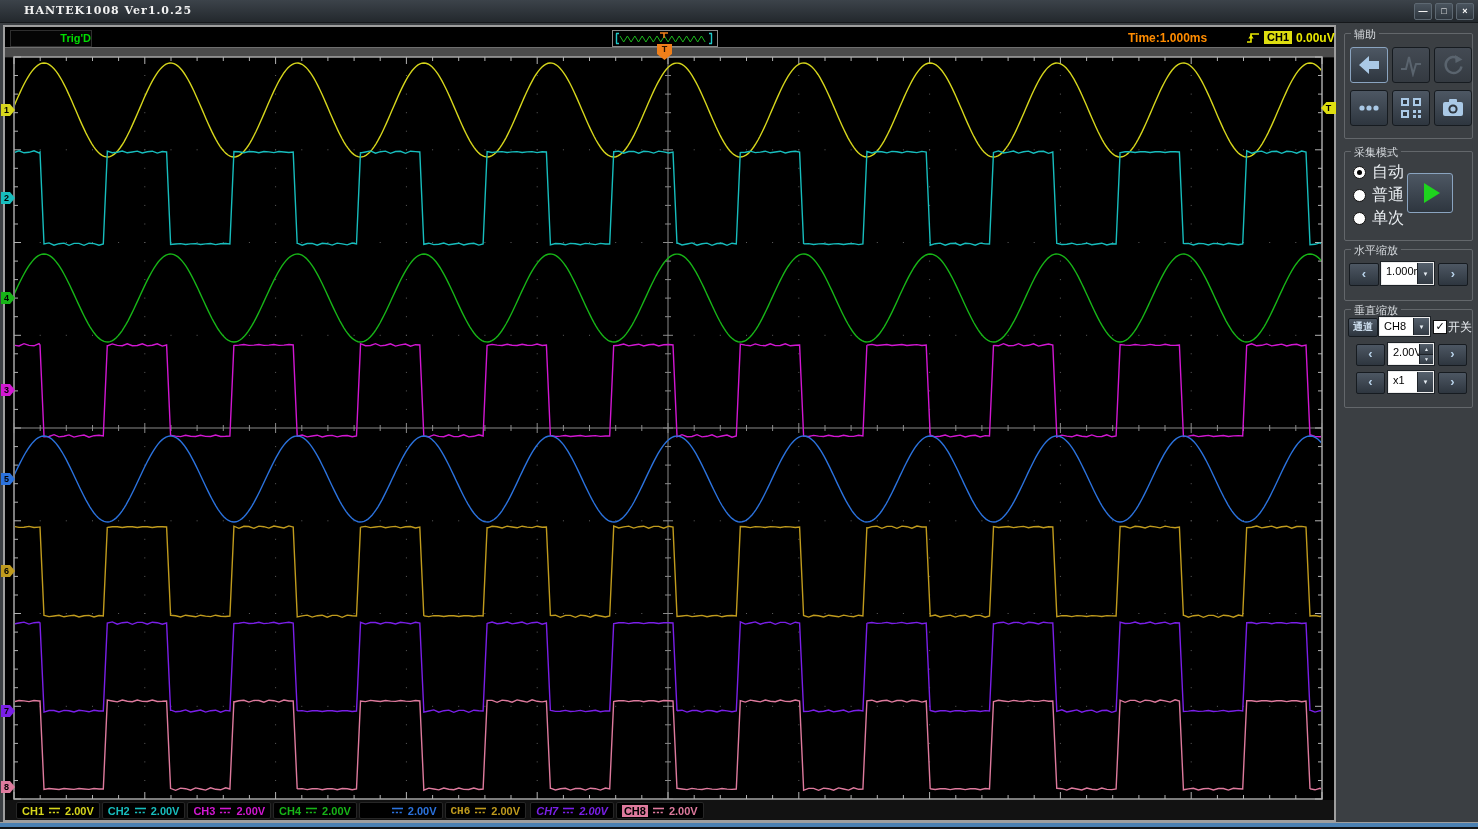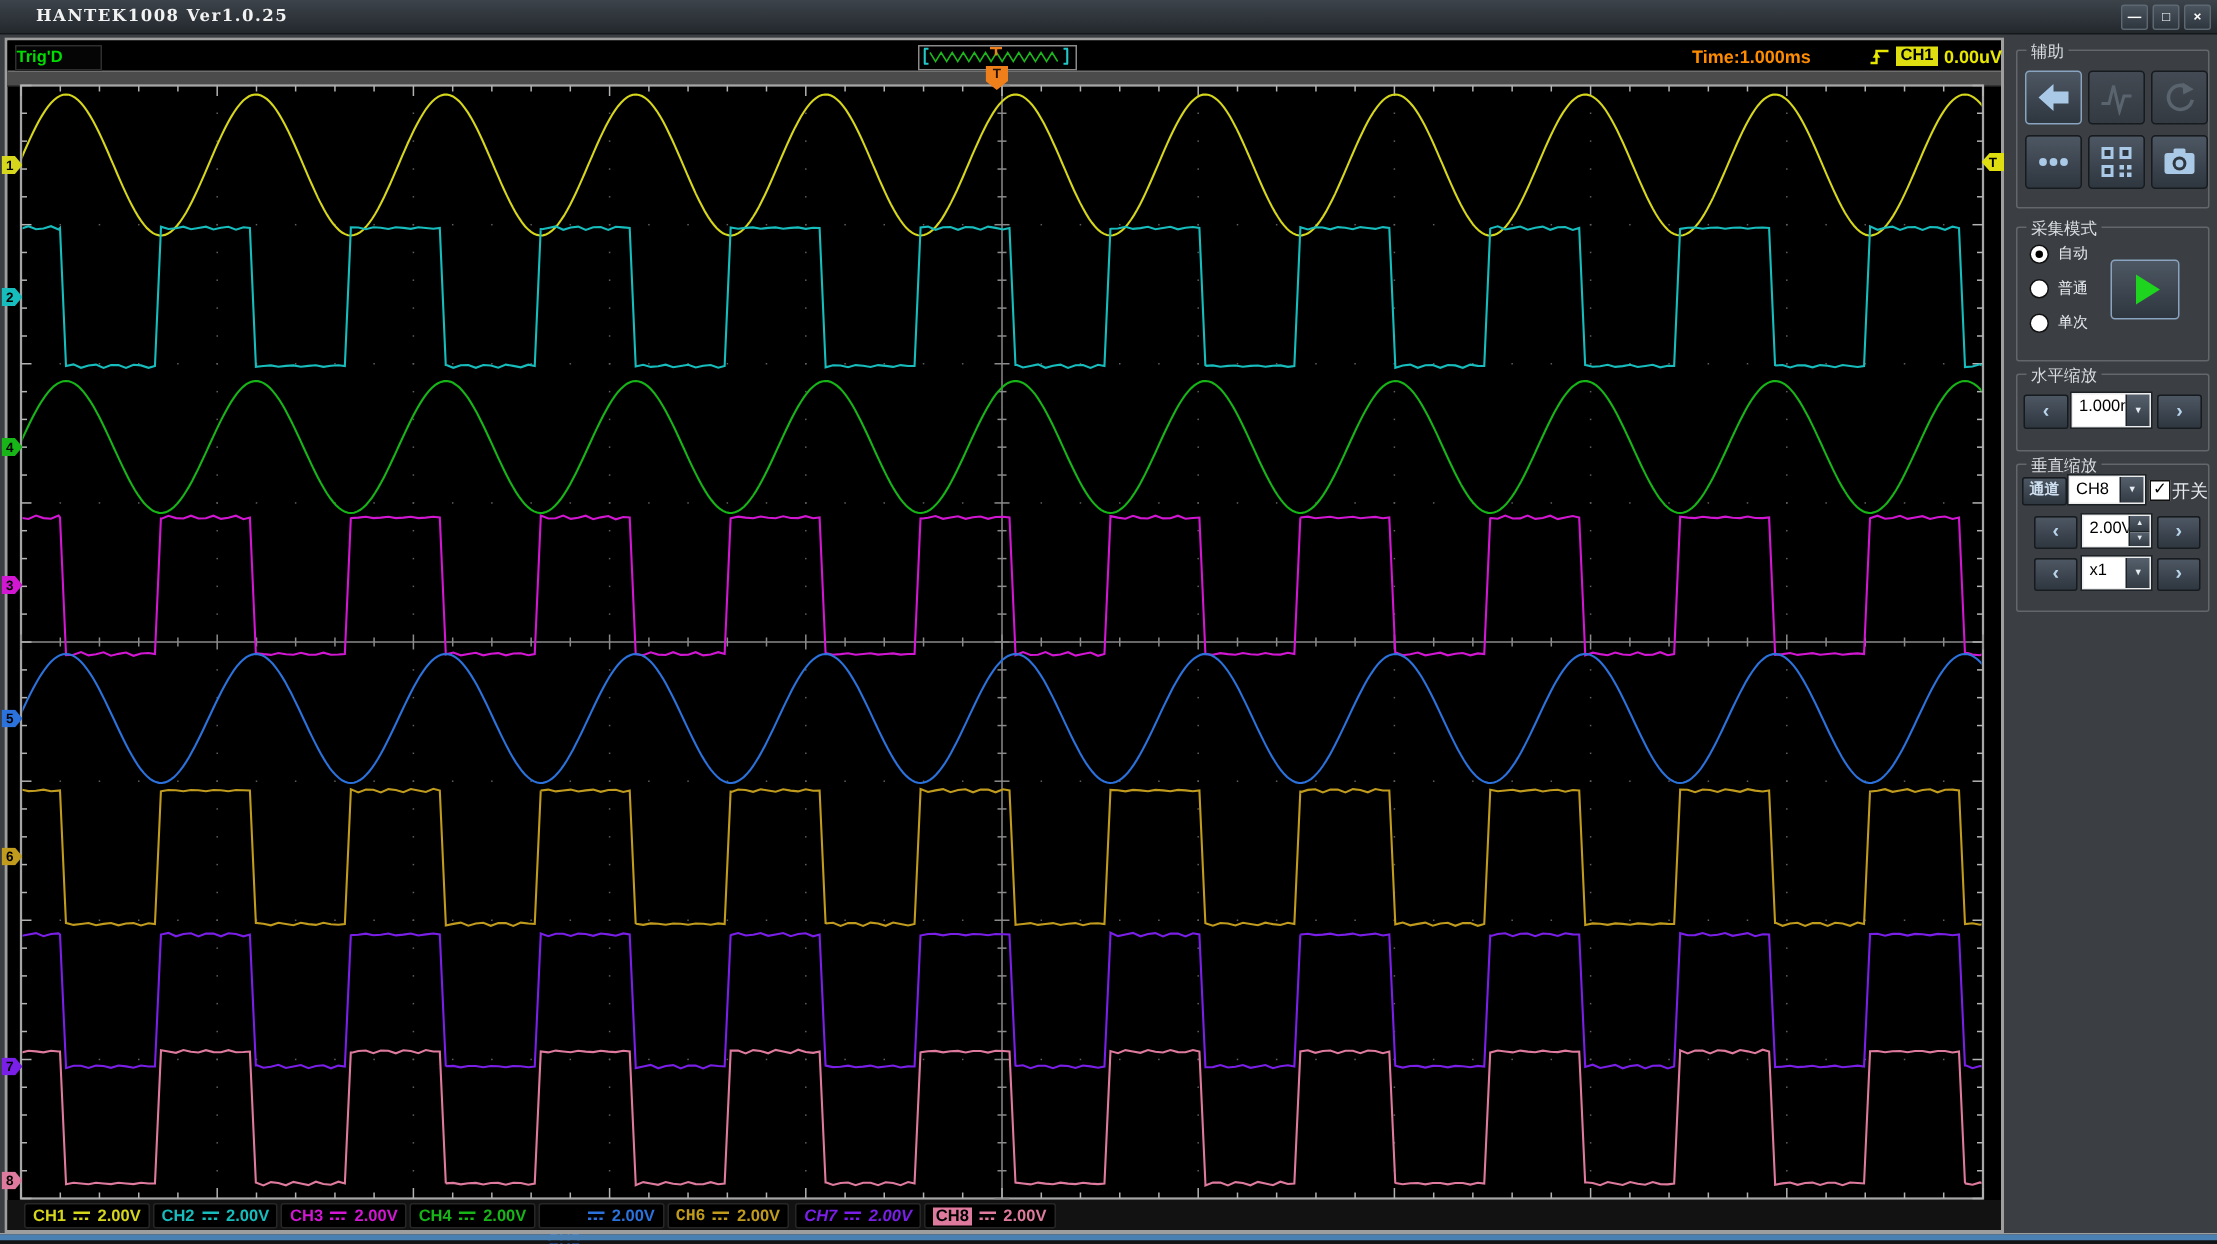--- a/index.html
+++ b/index.html
@@ -15,21 +15,21 @@
   #winbtns{right:4px;top:3px;display:flex;gap:3px;}
   .wbtn{width:16px;height:15px;background:linear-gradient(180deg,#4a545e,#2e363e);border:1px solid #5d6872;
     color:#fff;font-size:9px;font-weight:bold;text-align:center;line-height:14px;border-radius:2px;cursor:default;}
   
   #appbg{left:0;top:22px;width:1478px;height:801px;background:#3b3f43;z-index:0;}
   
   #scope-frame{left:3px;top:25px;width:1333px;height:797px;border:2px solid #9e9e9e;background:#000;
     box-sizing:border-box;z-index:1;}
   #statusbar{left:5px;top:27px;width:1329px;height:20px;background:#000;border-bottom:1px solid #6f6f6f;z-index:4;}
   #trigd{left:10px;top:30px;width:56px;height:15px;background:#050505;border:1px solid #2e2e2e;color:#00dd00;
-    font-size:11px;font-weight:bold;text-align:left;line-height:14px;z-index:5;}
+    font-size:11px;font-weight:bold;text-align:right;line-height:14px;z-index:5;padding-left:24px;}
   #preview{left:612px;top:30px;width:104px;height:15px;background:#000;border:1px solid #8a8a8a;z-index:5;}
   #time-readout{left:1128px;top:31px;color:#ff8c00;font-size:12px;font-weight:bold;z-index:5;}
   #trig-edge{left:1246px;top:30px;width:14px;height:15px;z-index:5;}
   #trig-ch{left:1264px;top:31px;background:#dede10;color:#000;font-size:11px;font-weight:bold;
     padding:0 3px;height:13px;line-height:13px;z-index:5;}
   #trig-level{left:1296px;top:31px;color:#e8e800;font-size:12px;font-weight:bold;z-index:5;}
   #hstrip{left:5px;top:48px;width:1329px;height:9px;background:#4b4b4b;border-bottom:1px solid #1c1c1c;z-index:1;}
   #plot-svg{left:0;top:0;width:1478px;height:829px;z-index:2;pointer-events:none;}
   
   .ltag{position:absolute;left:1px;width:14px;height:12px;z-index:3;color:#000;font-size:9px;font-weight:bold;
@@ -49,21 +49,21 @@
   .glabel{position:absolute;top:-7px;left:6px;background:#3b3f43;padding:0 3px;font-size:11px;color:#d9dde1;}
   .abtn{position:absolute;width:36px;height:34px;background:linear-gradient(180deg,#4d5763,#2e363f);
     border:1px solid #161b20;border-radius:3px;z-index:3;display:flex;align-items:center;justify-content:center;}
   .abtn.focus{border:1px solid #8aa4c0;}
   .abtn.disabled{background:linear-gradient(180deg,#434a53,#343a41);}
   .sbtn{position:absolute;background:linear-gradient(180deg,#4d5763,#2e363f);border:1px solid #161b20;
     border-radius:2px;color:#b9d3ea;font-weight:bold;text-align:center;z-index:3;}
   .radiorow{position:absolute;display:flex;align-items:center;gap:6px;z-index:3;}
   .radio{width:11px;height:11px;border-radius:50%;background:#fff;border:1px solid #111;position:relative;}
   .radio.sel::after{content:"";position:absolute;left:3px;top:3px;width:5px;height:5px;border-radius:50%;background:#000;}
-  .rlabel{color:#e9edf1;font-size:10px;}
+  .rlabel{color:#e9edf1;font-size:16px;}
   #play-btn{left:1407px;top:173px;width:44px;height:38px;background:linear-gradient(180deg,#4d5763,#2e363f);
     border:1px solid #8aa4c0;border-radius:3px;z-index:3;display:flex;align-items:center;justify-content:center;}
   #play-tri{width:0;height:0;border-left:16px solid #1ed41e;border-top:10px solid transparent;border-bottom:10px solid transparent;margin-left:4px;}
   .combo{position:absolute;display:flex;border:1px solid #ececec;outline:1px solid #1d2227;background:#fff;z-index:3;box-sizing:border-box;}
   .cfield{flex:1;color:#000;font-size:11px;line-height:normal;padding:2px 0 0 4px;overflow:hidden;white-space:nowrap;}
   .cbtn{width:15px;background:linear-gradient(180deg,#55606c,#333b44);color:#e7edf3;font-size:6px;
     display:flex;align-items:center;justify-content:center;border-left:1px solid #1d2227;}
   .spincol{width:13px;display:flex;flex-direction:column;border-left:1px solid #1d2227;}
   .spinbtn{flex:1;background:linear-gradient(180deg,#55606c,#333b44);color:#e7edf3;font-size:5px;
     display:flex;align-items:center;justify-content:center;border-bottom:1px solid #1d2227;}

